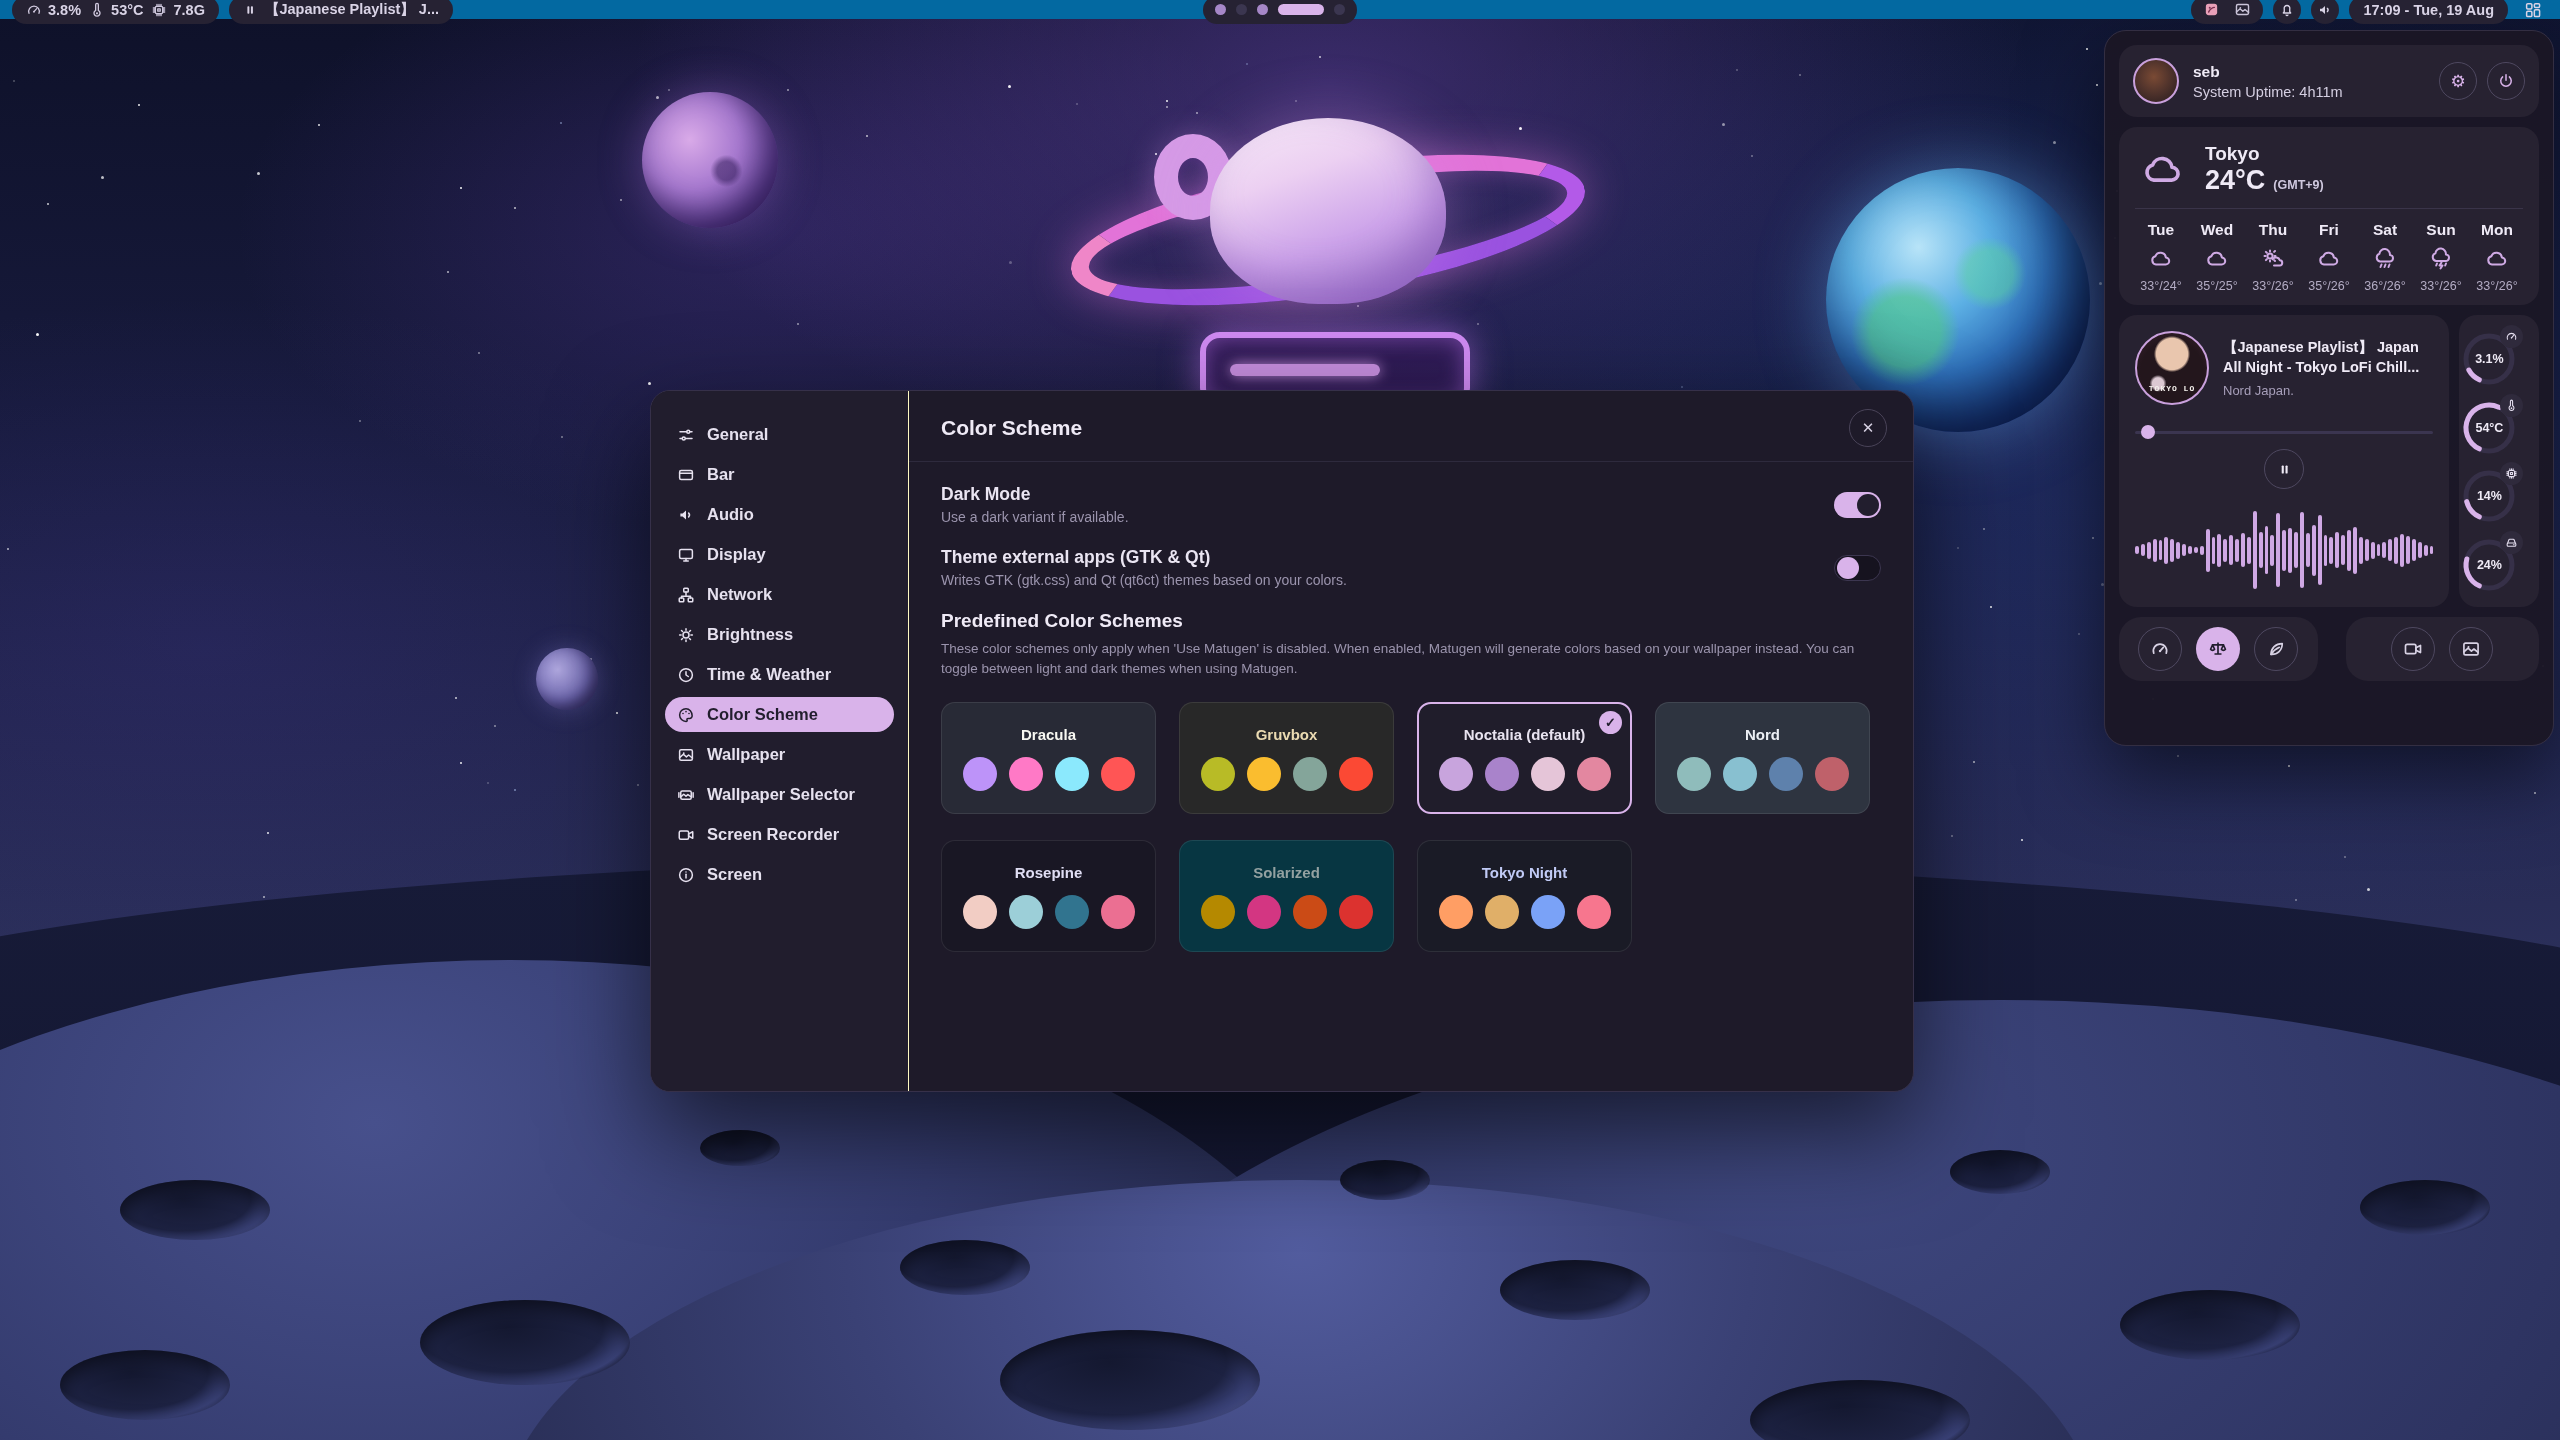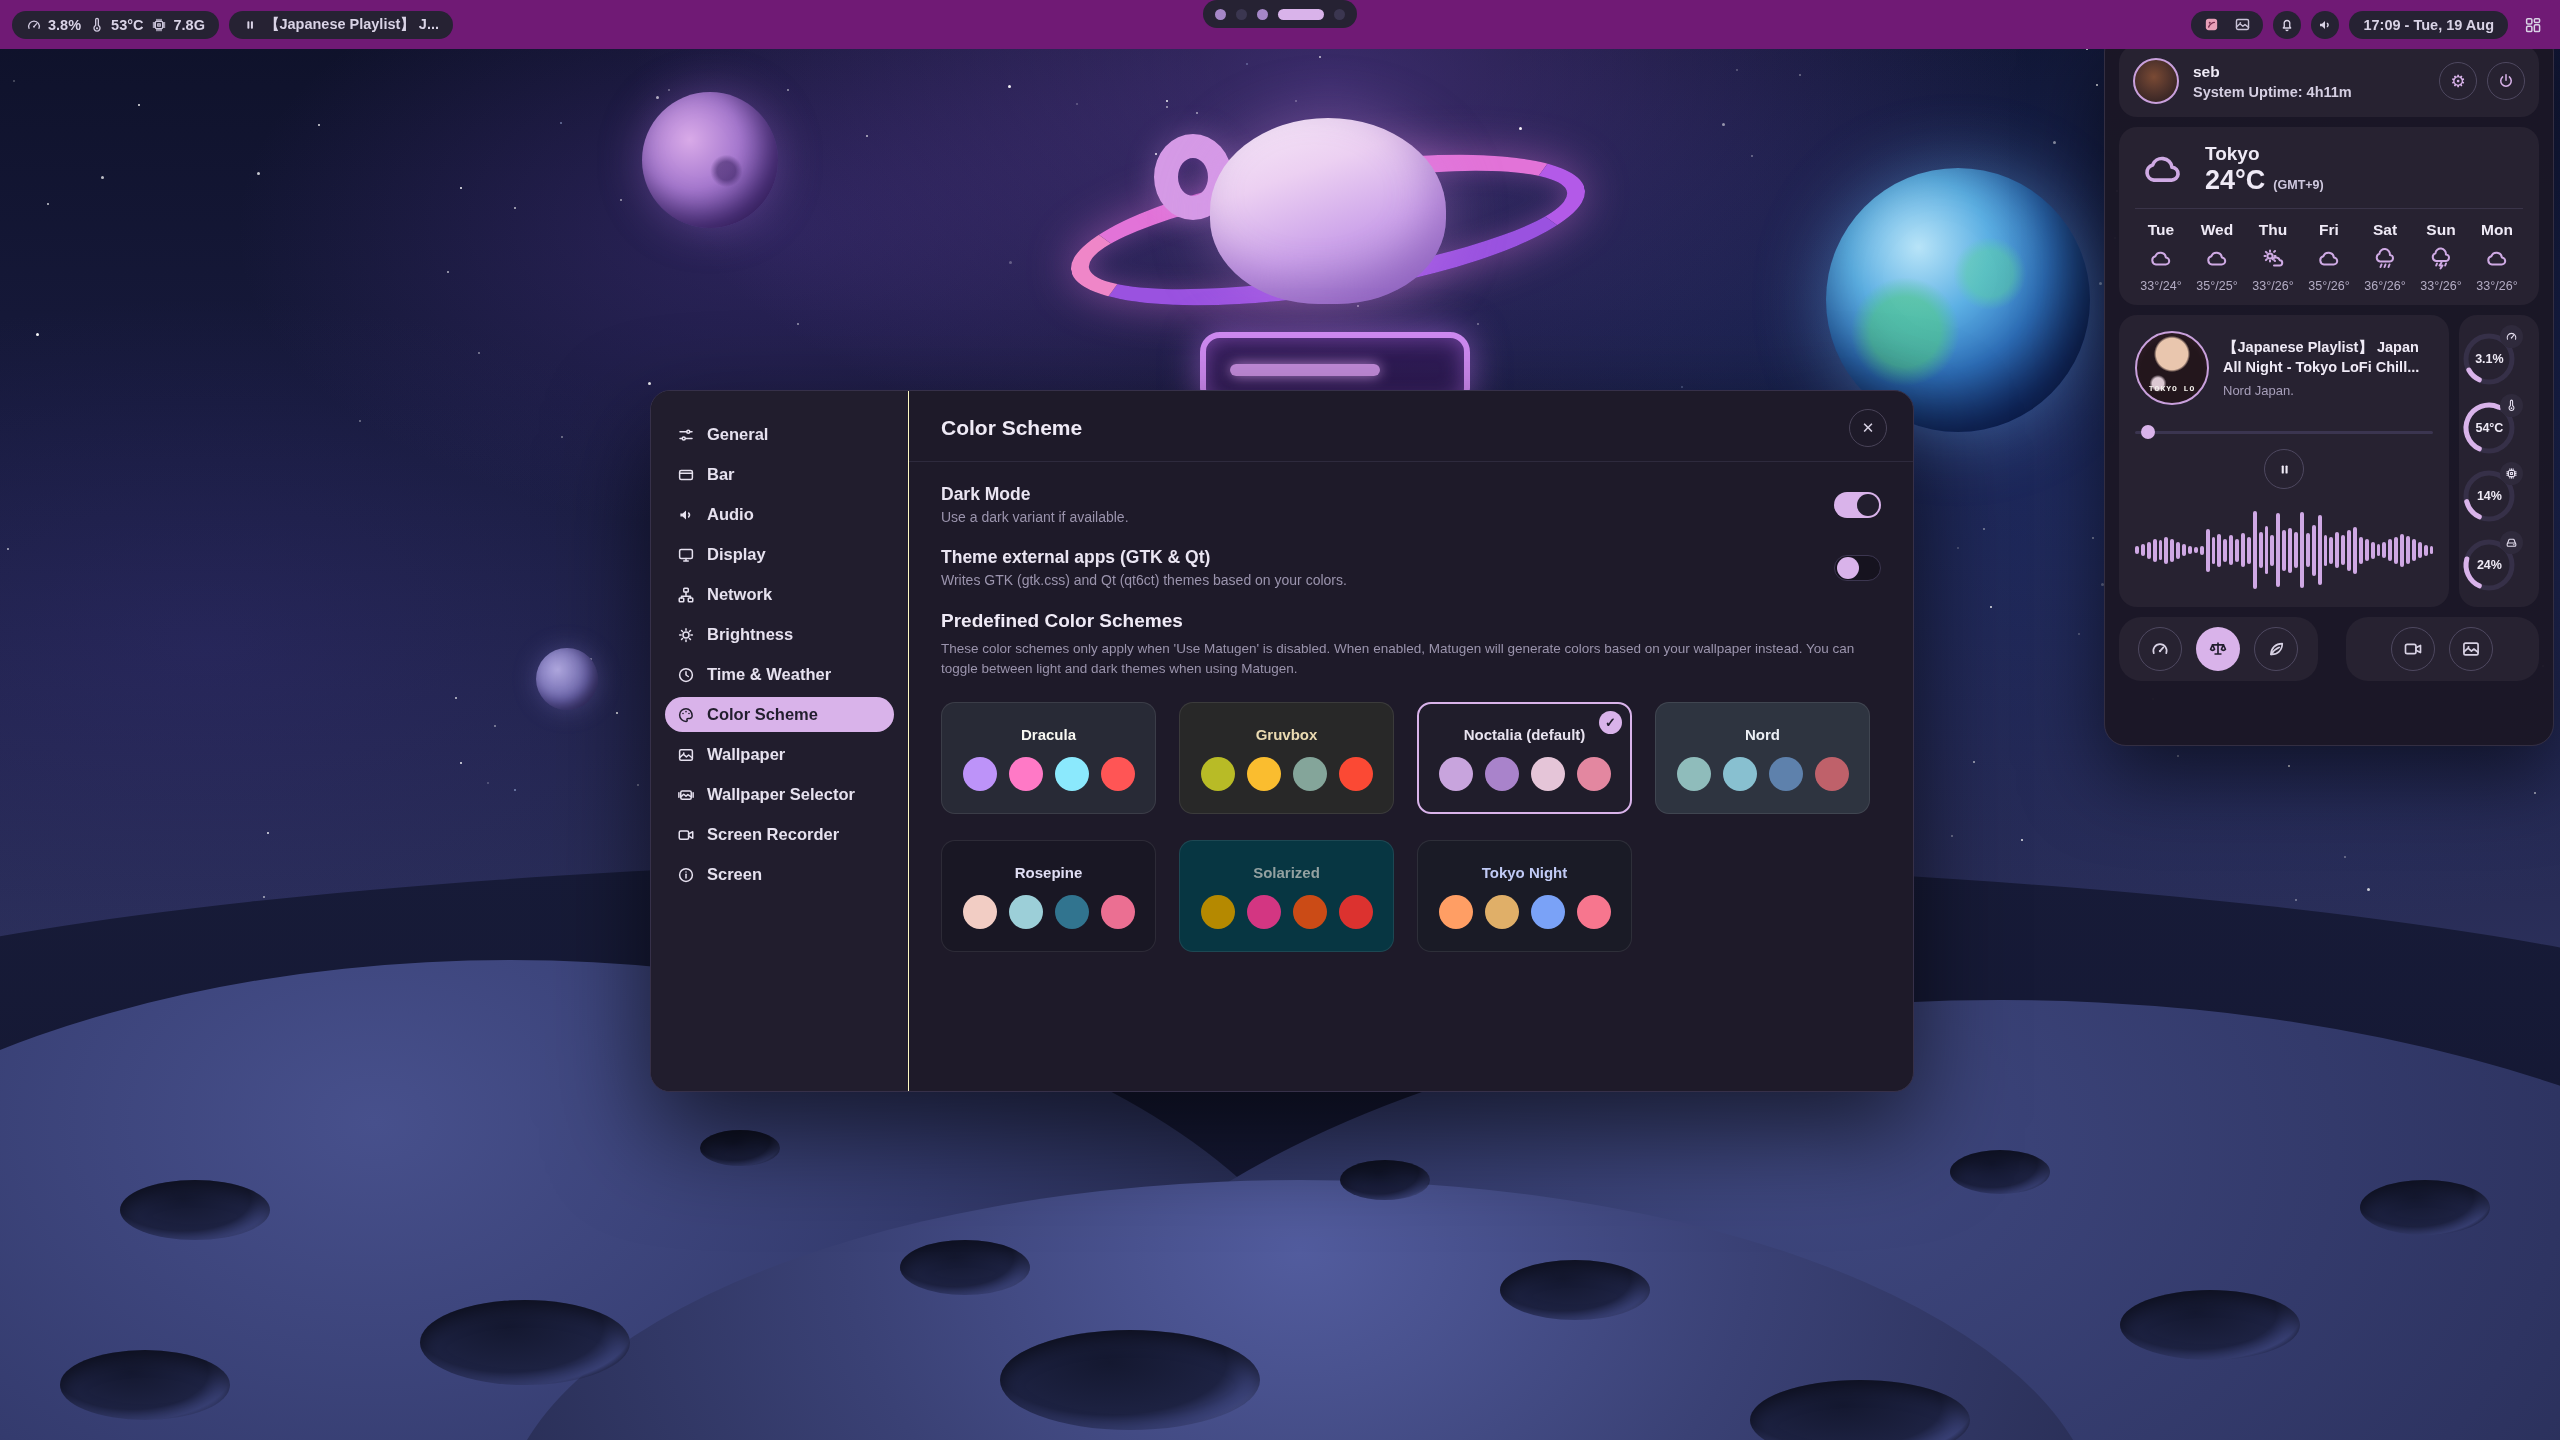--- a/index.html
+++ b/index.html
@@ -69,22 +69,22 @@
     background:rgba(58,24,92,.55);
     box-shadow:0 0 36px rgba(200,120,250,.55), inset 0 0 22px rgba(200,120,250,.45); }
   .cup-sign-bar { position:absolute; left:24px; top:26px; width:150px; height:12px;
     border-radius:6px; background:rgba(235,170,255,.8); box-shadow:0 0 14px rgba(235,170,255,.8); }
 
   
   .icon { display:inline-flex; align-items:center; justify-content:center; line-height:1; }
   .icon svg { stroke:currentColor; stroke-width:2; fill:none; stroke-linecap:round; stroke-linejoin:round; }
 
   
-  .topbar { position:absolute; left:0; top:0; width:2560px; height:49px;
-    background:#701a75; display:flex; padding:0 12px; z-index:50; }
+  .topbar { position:absolute; left:0; top:0; width:2560px; height:19px;
+    background:#0369a1; display:flex; align-items:center; padding:0 12px; z-index:50; }
   .bar-left, .bar-right { display:flex; align-items:center; gap:10px; }
   .bar-right { margin-left:auto; }
   .bar-center { position:absolute; left:50%; transform:translateX(-50%); }
   .pill { background:#262233; border-radius:14px; height:28px; display:flex;
     align-items:center; gap:8px; padding:0 14px; font-size:14.5px; font-weight:bold; color:#d9d3e6; }
   .metric { display:flex; align-items:center; gap:6px; }
   .metric .icon { width:16px; height:16px; color:#cfc8de; }
   .ws-pill { background:#262233; border-radius:14px; height:28px; display:flex;
     align-items:center; gap:10px; padding:0 12px; }
   .ws-dot { width:11px; height:11px; border-radius:6px; background:#3b3650; }
@@ -148,21 +148,21 @@
   
   .panel { position:absolute; left:2104px; top:30px; width:450px; height:716px;
     background:rgba(27,23,37,.97); border:1px solid #332e42; border-radius:22px; z-index:45;
     box-shadow:0 30px 80px rgba(0,0,0,.55); padding:14px; }
   .pcard { background:#272231; border-radius:18px; }
 
   .user-card { height:72px; display:flex; align-items:center; gap:14px; padding:0 14px; margin-bottom:10px; }
   .avatar { width:46px; height:46px; border-radius:50%; border:2px solid #c9a0dc;
     background:radial-gradient(circle at 45% 40%, #7a4a34 0%, #52342c 45%, #241a1e 100%); flex-shrink:0; }
   .user-name { font-size:15.5px; font-weight:bold; }
-  .user-uptime { font-size:14.5px; color:#d5cfe2; margin-top:3px;font-weight:bold; }
+  .user-uptime { font-size:14.5px; color:#d5cfe2; margin-top:3px; }
   .user-actions { margin-left:auto; display:flex; gap:10px; }
   .round-btn { width:38px; height:38px; border-radius:50%; border:1px solid #4e4860;
     display:flex; align-items:center; justify-content:center; color:#d9b3ea; cursor:pointer; }
   .round-btn .icon { width:18px; height:18px; }
   .round-btn .glyph { font-size:17px; }
 
   .weather-card { padding:16px 14px 12px; margin-bottom:10px; }
   .weather-head { display:flex; align-items:center; gap:16px; padding-left:4px; }
   .weather-head .icon { width:52px; height:44px; color:#cfaae4; }
   .weather-city { font-size:19px; font-weight:bold; }

